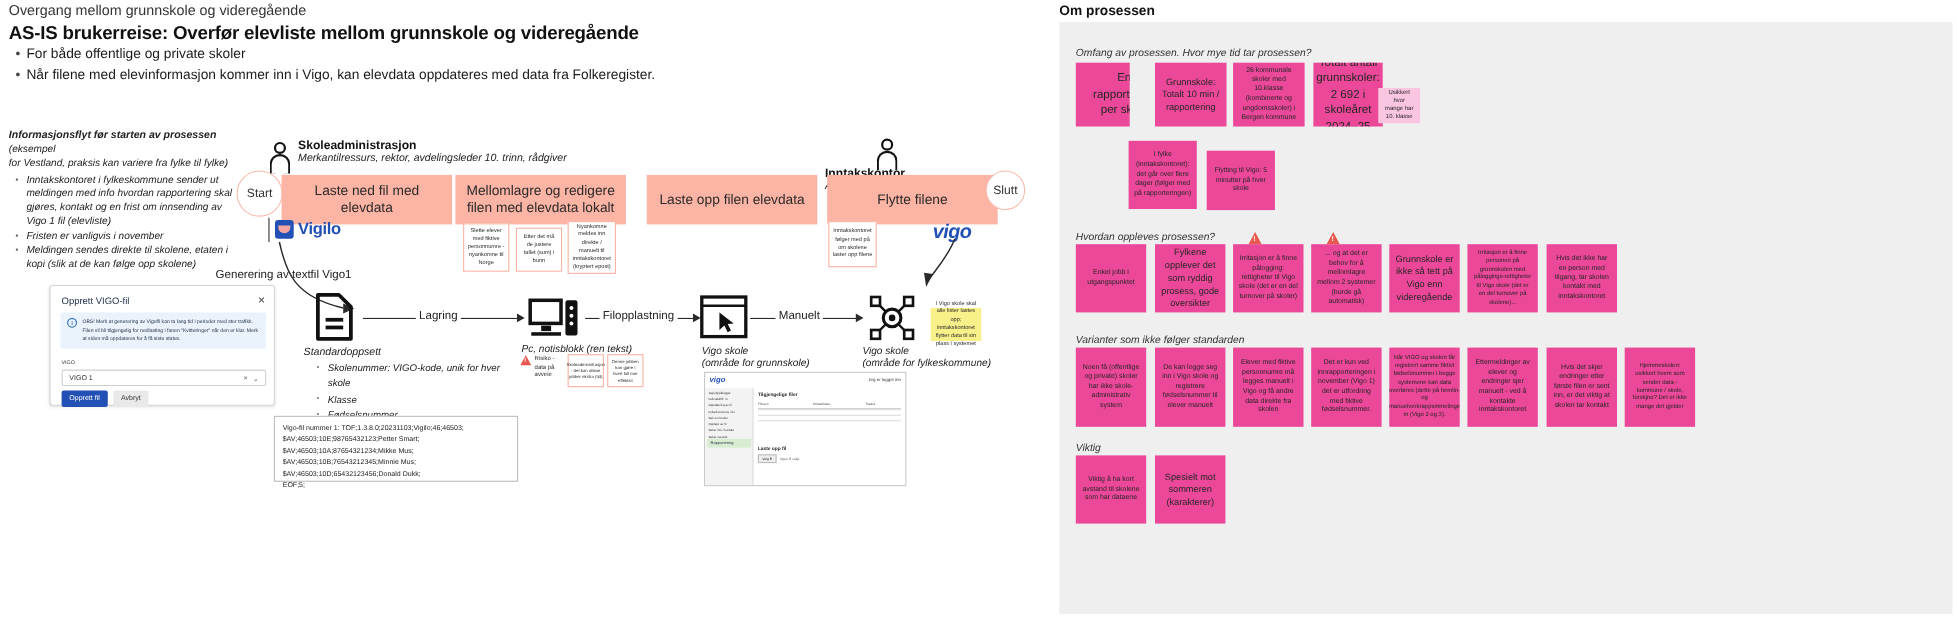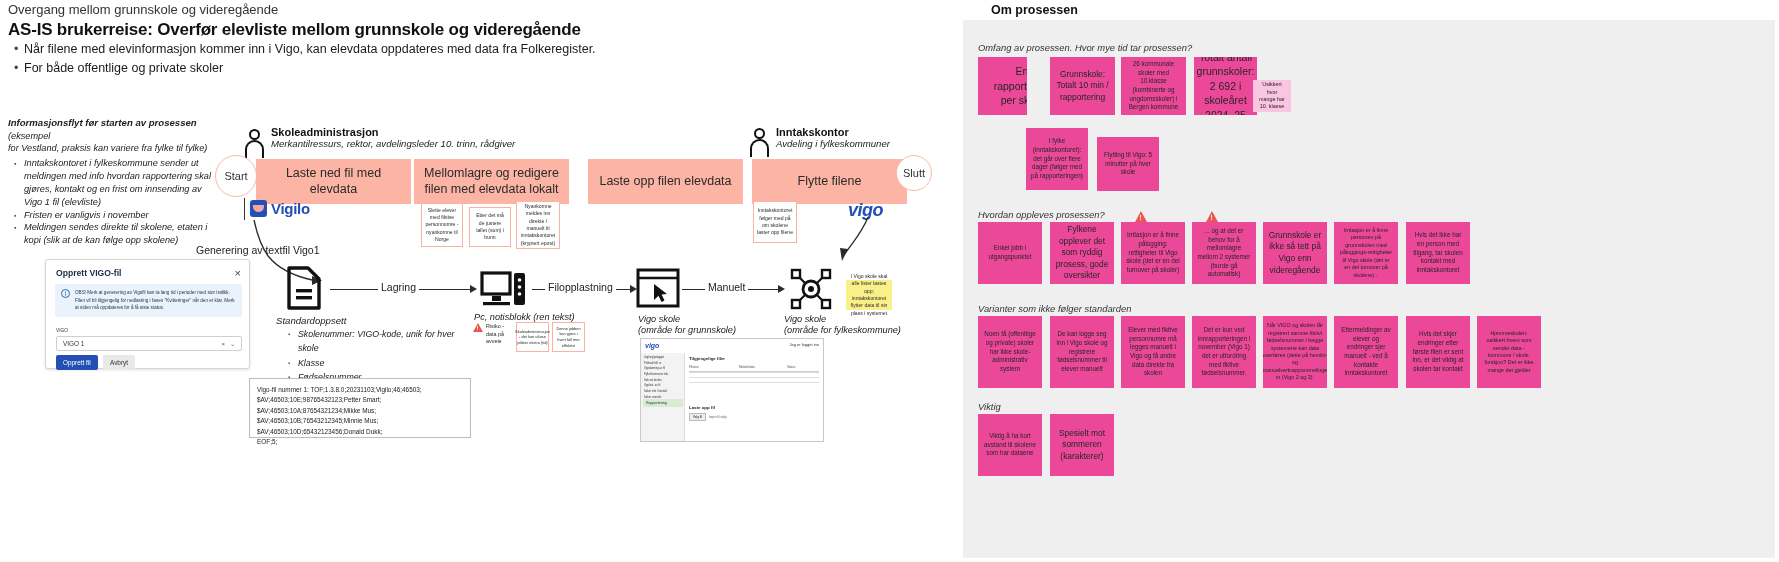--- a/index.html
+++ b/index.html
@@ -54,21 +54,21 @@
   .vigilo { position:absolute; display:flex; align-items:center; gap:4px;}
   .vigilo .mark{ width:17px;height:17px;background:#2250b5;border-radius:3px;position:relative;}
   .vigilo .mark::after{content:"";position:absolute;left:3px;top:5px;width:11px;height:7px;background:#f4a6a0;
     border-radius:0 0 7px 7px;}
   .vigilo .wm { font-size:15px; font-weight:bold; color:#2250b5; letter-spacing:-.3px;}
   .vigolo { position:absolute; font-size:18px; font-weight:bold; color:#2250b5; font-style:italic; letter-spacing:-.5px;}
 
   
   .dlg { position:absolute; background:#fff; border:1px solid #d6d6d6; border-radius:3px;
          box-shadow:0 1px 3px rgba(0,0,0,.12); }
-  .dlg .t { font-size:8.6px; font-weight:bold; color:#1b2a44; }
+  .dlg .t { font-size:8.6px; font-weight:normal; color:#1b2a44; }
   .dlg .x { position:absolute; right:8px; top:7px; font-size:11px; color:#444; cursor:pointer;}
   .dlg .alert { background:#eaf2fb; border-radius:2px; display:flex; gap:5px; padding:5px 6px; }
   .dlg .alert .ic { width:9px;height:9px;border:1px solid #2b6cb0;border-radius:50%;color:#2b6cb0;
                     font-size:7px; line-height:8px; text-align:center; flex:0 0 9px; }
   .dlg .alert .tx { font-size:4.6px; color:#24364e; line-height:1.65;}
   .dlg .lbl { font-size:4.8px; color:#333; }
   .dlg .sel { border:1px solid #cfcfcf; border-radius:2px; height:15px; display:flex; align-items:center;
               padding:0 6px; font-size:6.4px; color:#333; position:relative;}
   .dlg .sel .caret{ position:absolute; right:6px; font-size:6px; color:#555;}
   .dlg .sel .clr{ position:absolute; right:16px; font-size:6px; color:#555;}
@@ -97,21 +97,21 @@
   .ynote{ position:absolute; background:#FAF089; font-size:5.1px; color:#2b2b2b; text-align:center;
           line-height:1.45; padding:3px; display:flex; align-items:center; justify-content:center;}
 
   
   .shot { position:absolute; background:#fff; border:1px solid #c8c8c8; }
   .shot .top { display:flex; justify-content:space-between; padding:3px 4px; font-size:4px; color:#333;}
   .shot .green { background:#d8ecd2; font-size:3.6px; color:#234; padding:2px 3px;}
   .shot .row { border-top:1px solid #ddd; height:5px;}
 
   
-  .rtitle { position:absolute; left:963px; top:3px; font-size:12.5px; font-weight:bold; color:#111;margin-left:28px;}
+  .rtitle { position:absolute; left:963px; top:3px; font-size:12.5px; font-weight:bold; color:#111;}
   .rpanel { position:absolute; left:963px; top:20px; width:812px; height:538px; background:#EFEFEF;}
   .sec    { position:absolute; font-size:9.4px; font-style:italic; color:#333;}
   .note   { position:absolute; background:#ec4899; color:#262626; text-align:center;
             display:flex; align-items:center; justify-content:center; padding:4px 5px;
             line-height:1.38; overflow:hidden;}
   .note.pink{ background:#F9C5E0; }
   .note.big { font-size:10.5px; }
   .note.mid { font-size:8.4px; }
   .note.sm  { font-size:6.3px; }
   .note.xs  { font-size:5.4px; }
@@ -121,22 +121,22 @@
 </style>
 </head>
 <body>
 
 <div id="board">
 
   <div class="kicker">Overgang mellom grunnskole og videregående</div>
   <div class="title">AS-IS brukerreise: Overfør elevliste mellom grunnskole og videregående</div>
   <div class="bullets">
     <ul>
+      <li>For både offentlige og private skoler</li>
       <li>Når filene med elevinformasjon kommer inn i Vigo, kan elevdata oppdateres med data fra Folkeregister.</li>
-      <li>For både offentlige og private skoler</li>
     </ul>
   </div>
 
   <div class="infoflow">
     <div class="sub"><span class="h">Informasjonsflyt før starten av prosessen</span>
       <span class="hn">(eksempel</span></div>
     <div class="sub">for Vestland, praksis kan variere fra fylke til fylke)</div>
     <ul>
       <li>Inntakskontoret i fylkeskommune sender ut meldingen med info hvordan rapportering skal gjøres, kontakt og en frist om innsending av Vigo 1 fil (elevliste)</li>
       <li>Fristen er vanligvis i november</li>
@@ -147,21 +147,21 @@
   <div class="actor" style="left:245px; top:126px;align-items:flex-end;">
     <div class="pic">
         <div class="head"></div>
         <div class="body"></div>
       </div>
     <div>
       <div class="who">Skoleadministrasjon</div>
       <div class="role">Merkantilressurs, rektor, avdelingsleder 10. trinn, rådgiver</div>
     </div>
   </div>
-  <div class="actor" style="left:750px; top:126px;">
+  <div class="actor" style="left:750px; top:126px;flex-direction:column;">
     <div class="pic">
         <div class="head"></div>
         <div class="body"></div>
       </div>
     <div>
       <div class="who">Inntakskontor</div>
       <div class="role">Avdeling i fylkeskommuner</div>
     </div>
   </div>
 

